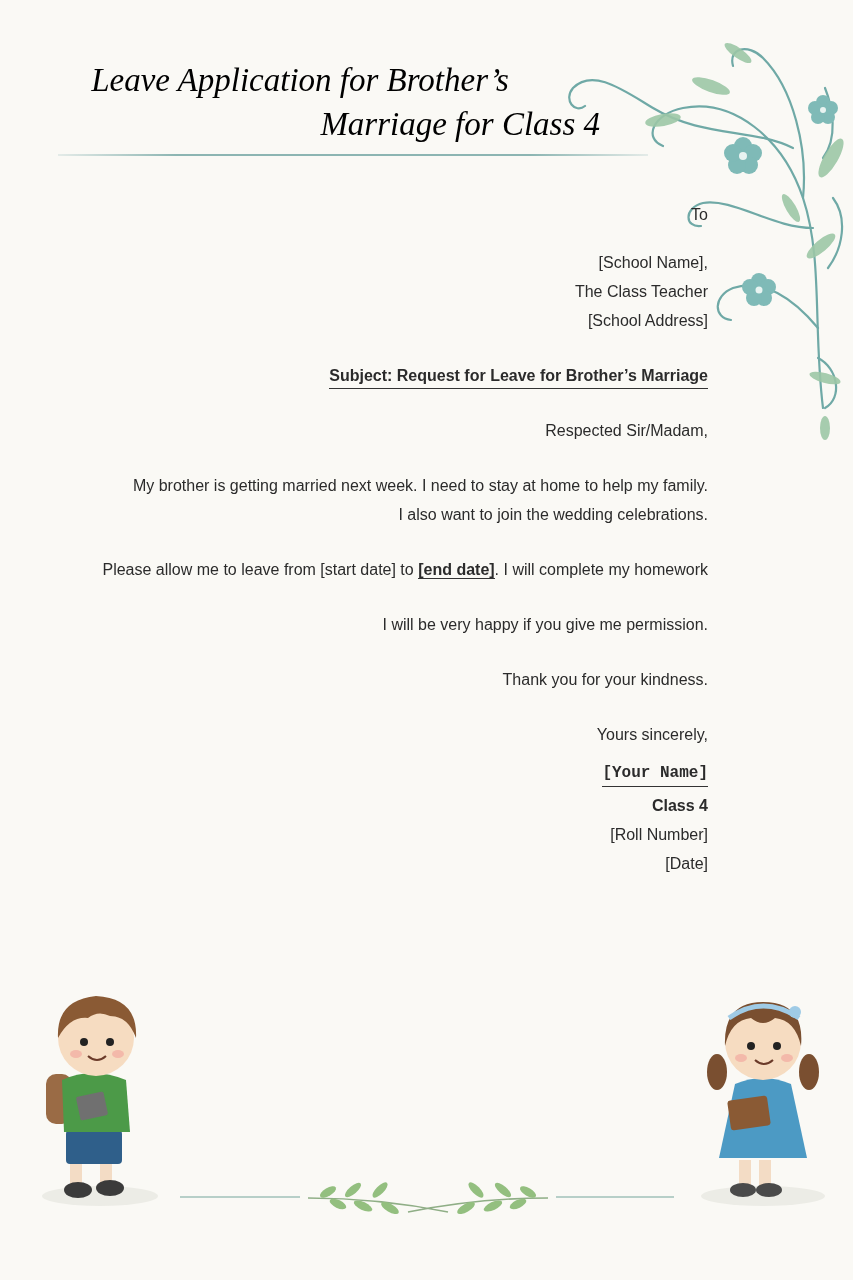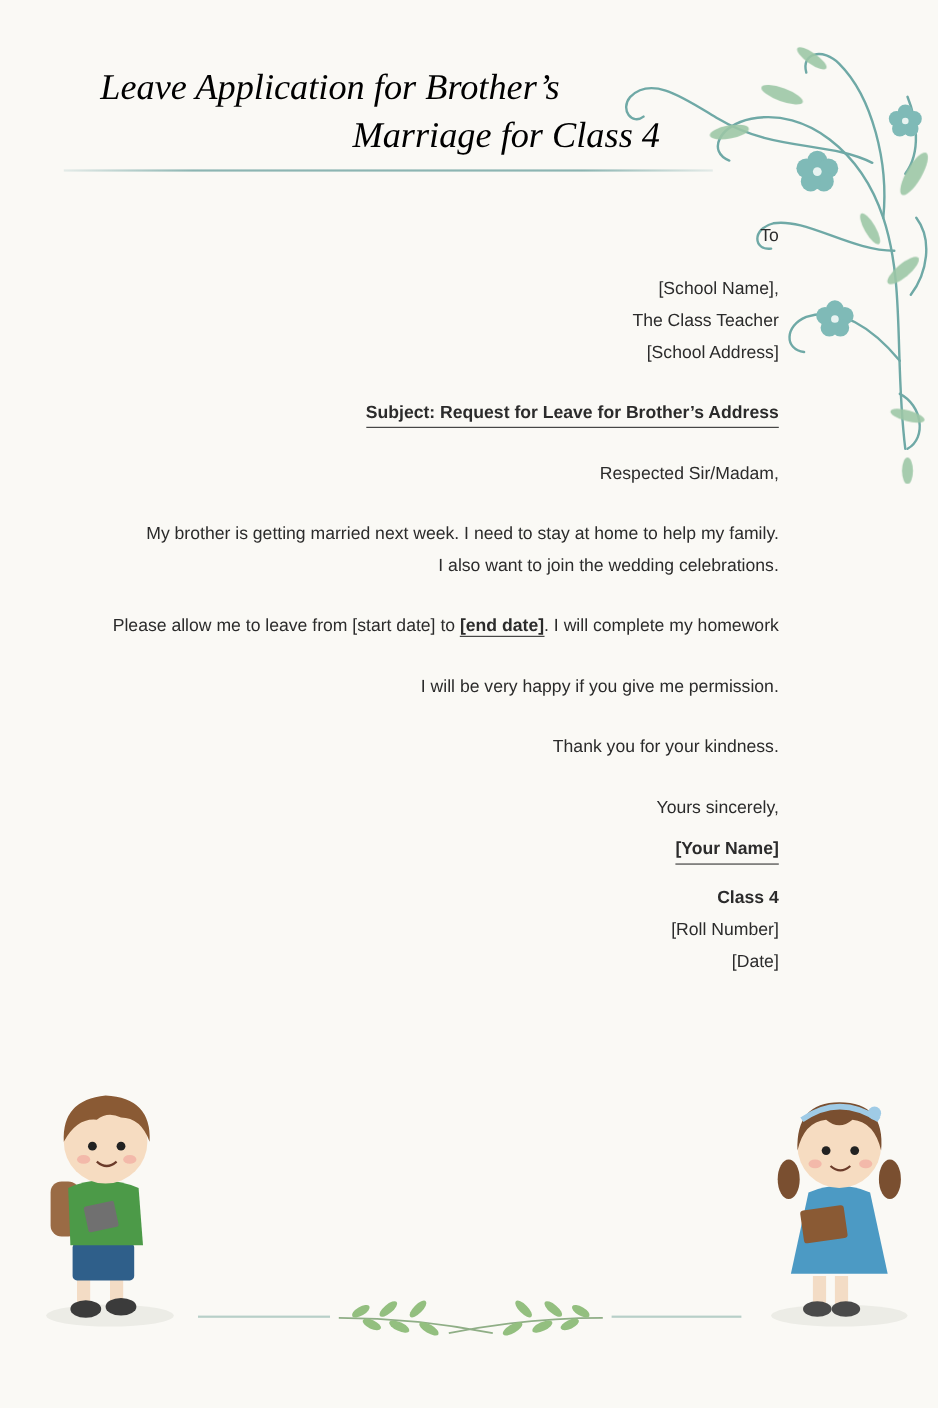--- a/index.html
+++ b/index.html
@@ -29,21 +29,21 @@
     font-size: 16px; line-height: 29px; text-align: right;
   }
   .letter p { margin: 0; }
   .gap-s { height: 19px; }
   .gap-m { height: 26px; }
   .subject {
     display: inline-block; font-weight: bold;
     border-bottom: 1.5px solid #333; line-height: 24px;
   }
   .u-bold { font-weight: bold; border-bottom: 1.5px solid #333; }
-  .sig-name { display: inline-block; font-weight: bold; border-bottom: 1.5px solid #333; line-height: 26px; margin-bottom: 16px; }
+  .sig-name { display: inline-block; font-weight: bold; border-bottom: 1.5px solid #333; line-height: 26px; margin-bottom: 4px; font-family: Liberation Mono, monospace; }
   .bold { font-weight: bold; }
   .corner { position: absolute; right: 0; top: 28px; width: 290px; height: 420px; }
   .boy { position: absolute; left: 40px; top: 982px; width: 130px; height: 228px; }
   .girl { position: absolute; left: 695px; top: 988px; width: 135px; height: 222px; }
   .bottom-rule-l { position: absolute; left: 180px; top: 1196px; width: 120px; height: 2px; background: #b7cfc8; }
   .bottom-rule-r { position: absolute; left: 556px; top: 1196px; width: 118px; height: 2px; background: #b7cfc8; }
   .laurel { position: absolute; left: 298px; top: 1180px; width: 260px; height: 40px; }
 </style>
 </head>
 <body>
@@ -103,21 +103,21 @@
   </g>
 </svg>
 
 <div class="letter">
   <p>To</p>
   <div class="gap-s"></div>
   <p>[School Name],</p>
   <p>The Class Teacher</p>
   <p>[School Address]</p>
   <div class="gap-m"></div>
-  <p><span class="subject">Subject: Request for Leave for Brother’s Address</span></p>
+  <p><span class="subject">Subject: Request for Leave for Brother’s Marriage</span></p>
   <div class="gap-m"></div>
   <p>Respected Sir/Madam,</p>
   <div class="gap-m"></div>
   <p>My brother is getting married next week. I need to stay at home to help my family.</p>
   <p>I also want to join the wedding celebrations.</p>
   <div class="gap-m"></div>
   <p><span>Please allow me to leave from [start date] to </span><span class="u-bold">[end date]</span><span>. I will complete my homework</span></p>
   <div class="gap-m"></div>
   <p>I will be very happy if you give me permission.</p>
   <div class="gap-m"></div>

